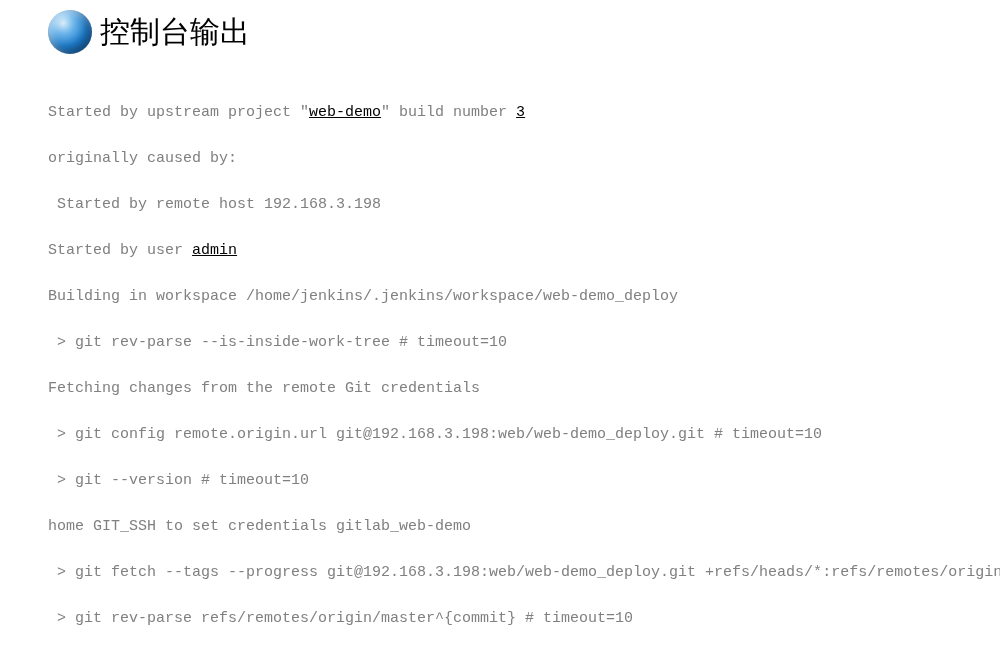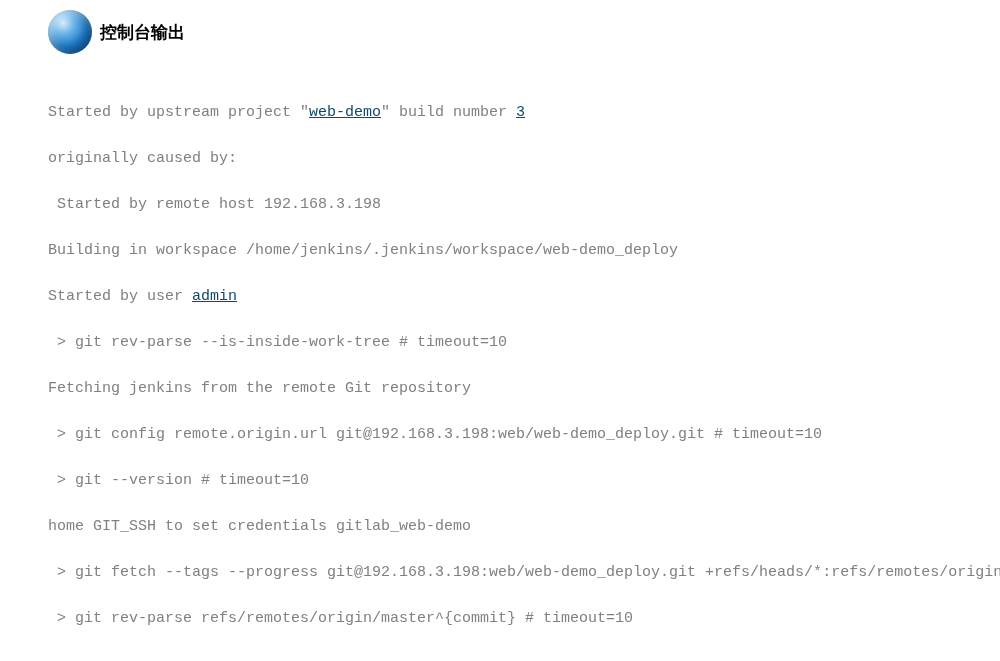--- a/index.html
+++ b/index.html
@@ -16,56 +16,56 @@
     }
     .ball-icon {
       width: 44px;
       height: 44px;
       border-radius: 50%;
       background: radial-gradient(circle at 35% 30%, #d8ecfb 0%, #6bb5ea 25%, #1e7bc9 55%, #0d4a8a 100%);
       box-shadow: inset -4px -4px 8px rgba(0,0,0,0.3), inset 4px 4px 8px rgba(255,255,255,0.5);
       margin-right: 8px;
     }
     .title {
-      font-size: 17px;
-      font-weight: bold;
+      font-size: 30px;
+      font-weight: normal;
       color: #000;
     }
     .console {
       padding: 14px 0 0 48px;
       font-family: "Courier New", Courier, monospace;
       font-size: 15px;
       line-height: 23px;
       color: #808080;
       white-space: pre;
     }
     .console a {
-      color: #0c4a6e;
+      color: #000000;
       text-decoration: underline;
     }
     .console .line {
       display: block;
     }
   </style>
 </head>
 <body>
 
 <div class="header">
   <div class="ball-icon"></div>
   <div class="title">控制台输出</div>
 </div>
 
 <div class="console">
 <span class="line"><span>Started by upstream project "</span><a href="#">web-demo</a><span>" build number </span><a href="#">3</a></span>
 <span class="line">originally caused by:</span>
 <span class="line"> Started by remote host 192.168.3.198</span>
+<span class="line"><span>Started by user </span><a href="#">admin</a></span>
 <span class="line">Building in workspace /home/jenkins/.jenkins/workspace/web-demo_deploy</span>
-<span class="line"><span>Started by user </span><a href="#">admin</a></span>
 <span class="line"> &gt; git rev-parse --is-inside-work-tree # timeout=10</span>
-<span class="line">Fetching jenkins from the remote Git repository</span>
+<span class="line">Fetching changes from the remote Git credentials</span>
 <span class="line"> &gt; git config remote.origin.url git@192.168.3.198:web/web-demo_deploy.git # timeout=10</span>
 <span class="line"> &gt; git --version # timeout=10</span>
 <span class="line">home GIT_SSH to set credentials gitlab_web-demo</span>
 <span class="line"> &gt; git fetch --tags --progress git@192.168.3.198:web/web-demo_deploy.git +refs/heads/*:refs/remotes/origin/*</span>
 <span class="line"> &gt; git rev-parse refs/remotes/origin/master^{commit} # timeout=10</span>
 
 
 
 
 

